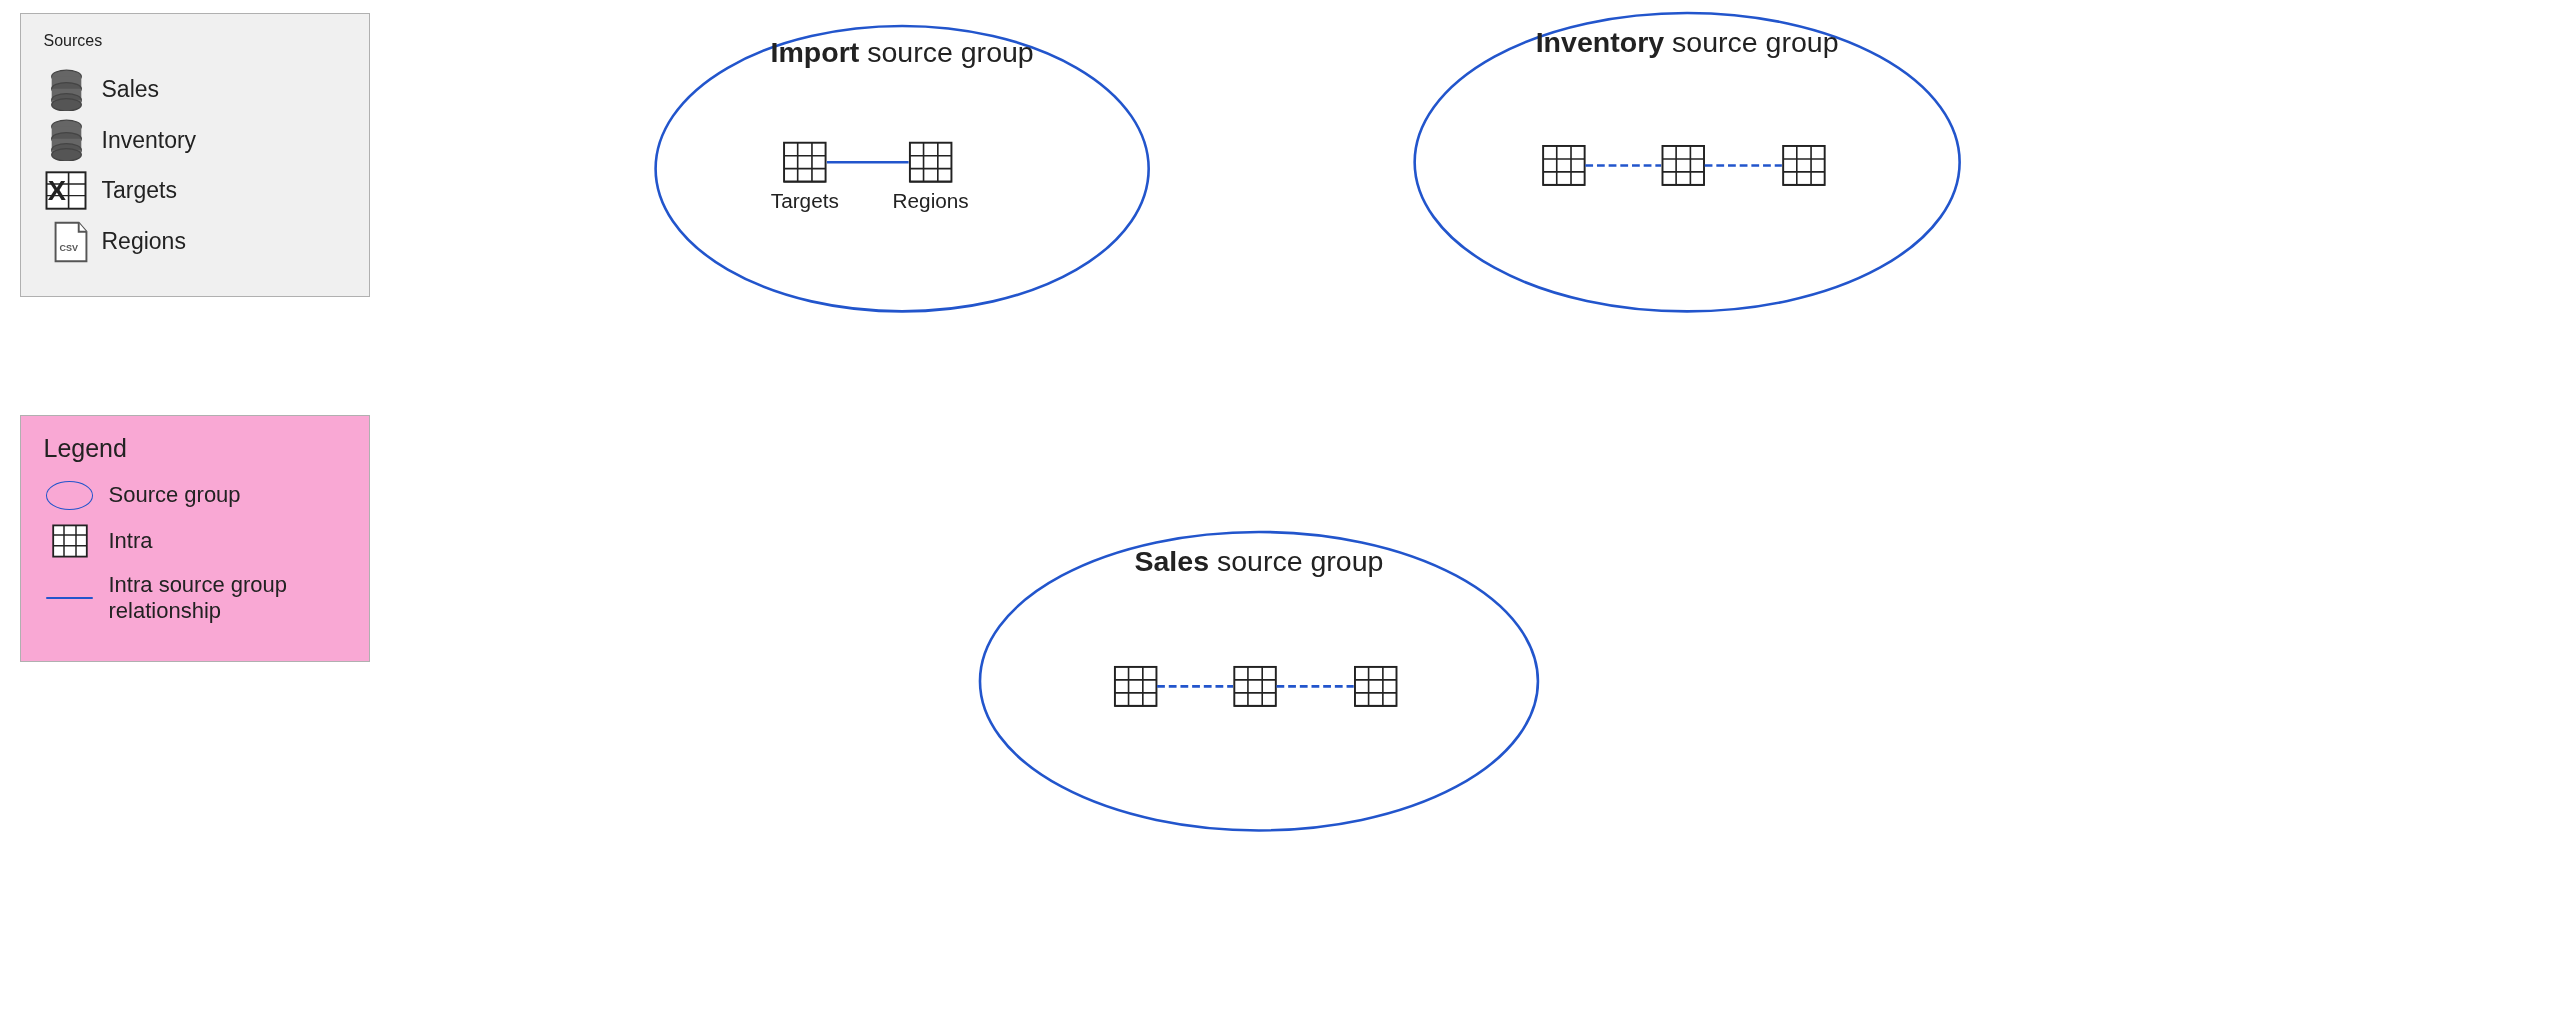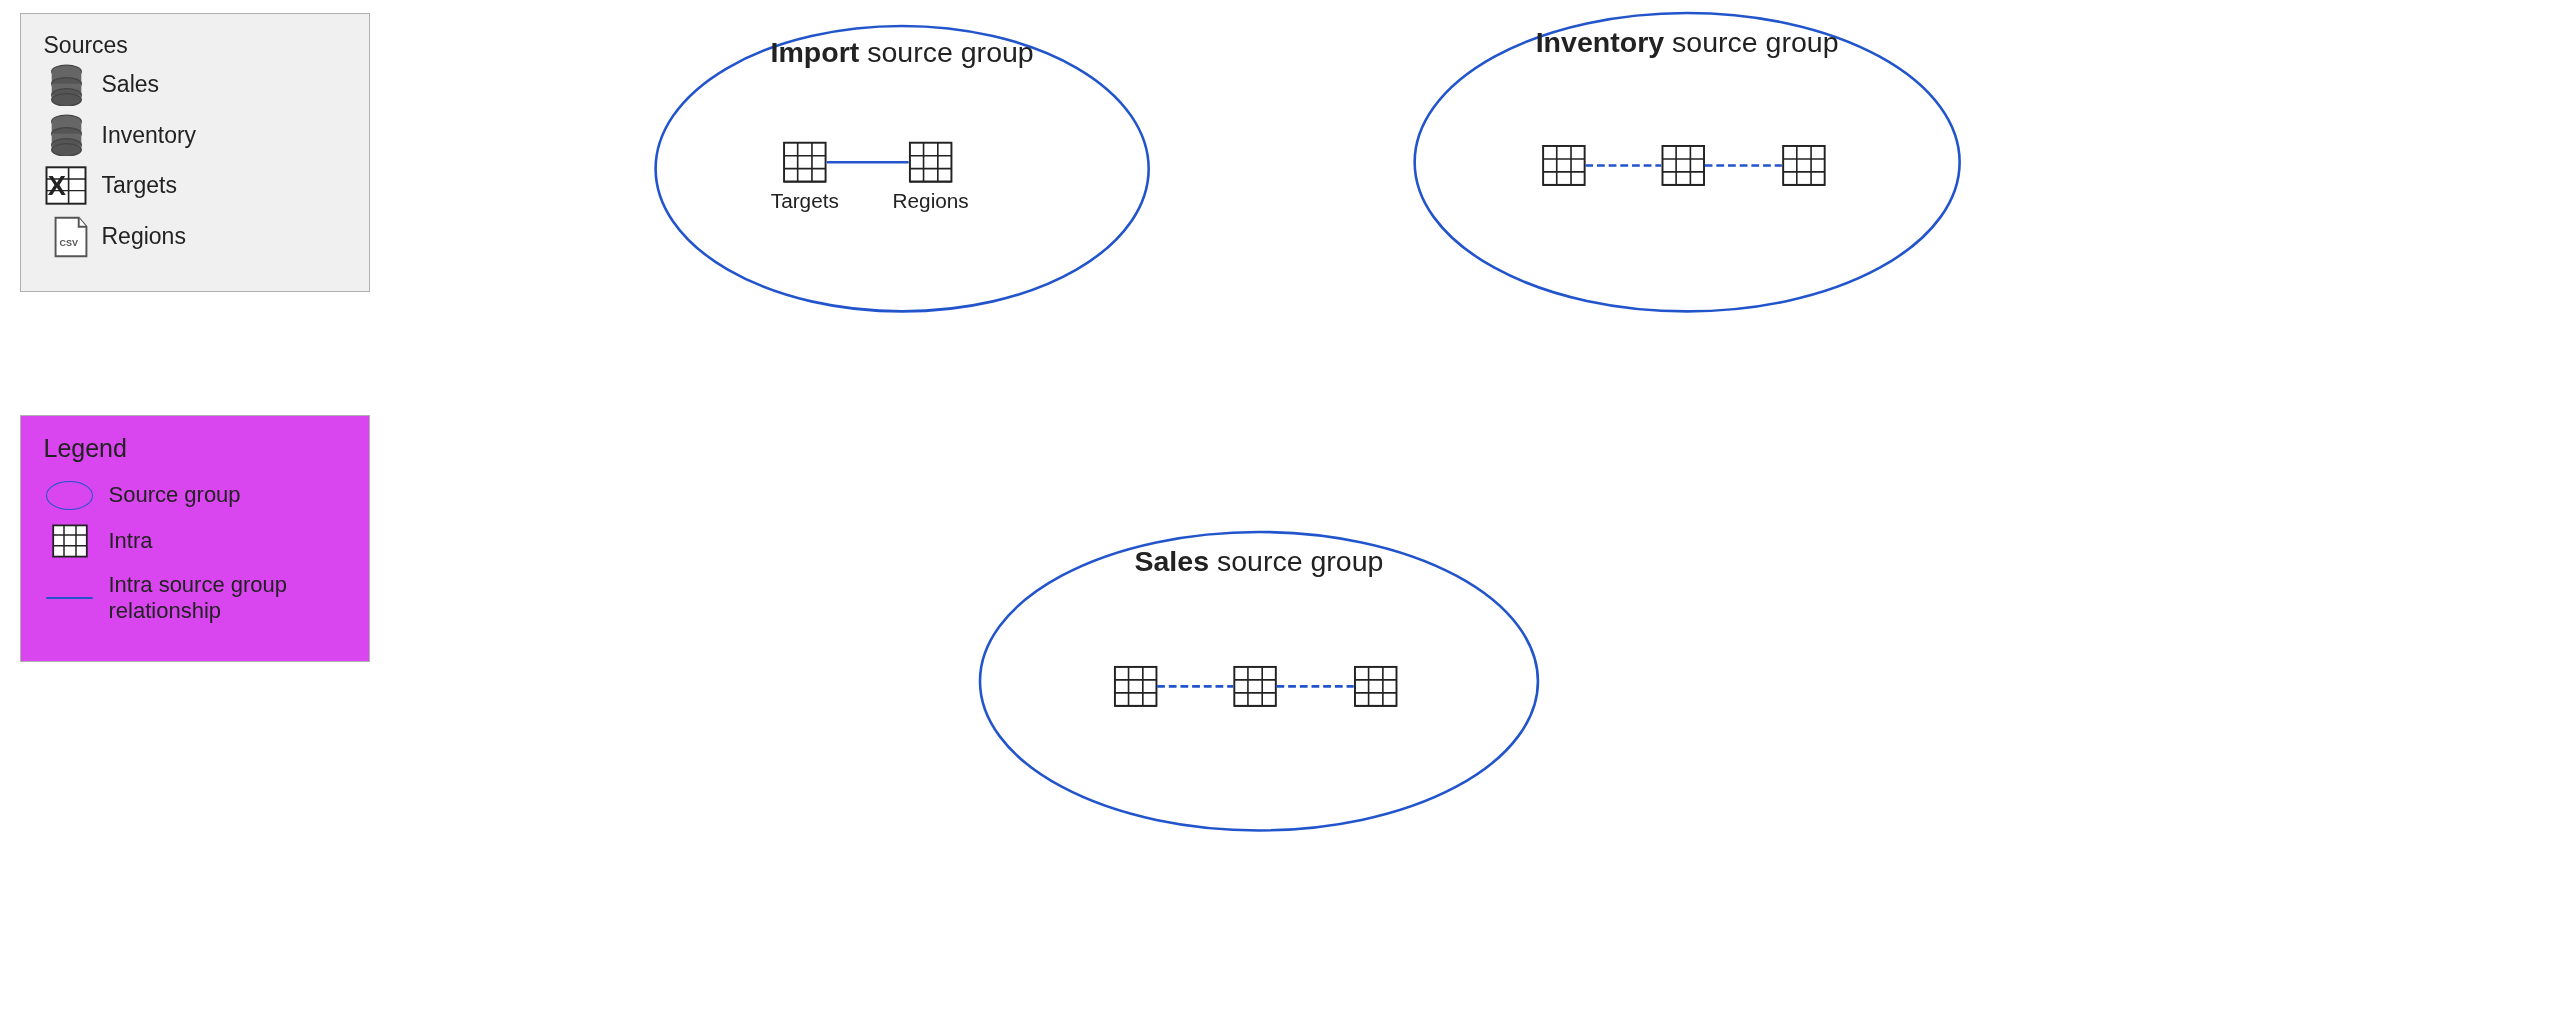--- a/index.html
+++ b/index.html
@@ -16,24 +16,24 @@
     .sources-box {
       position: absolute;
       left: 19.5px;
       top: 13px;
       width: 350px;
       background: #f0f0f0;
       border: 1px solid #b0b0b0;
       padding: 18px 23px 23px 23px;
     }
     .sources-title {
-      font-size: 23px;
+      font-size: 16px;
       font-weight: 400;
       color: #222;
-      margin-bottom: 6px;
+      margin-bottom: 20px;
     }
     .source-item {
       display: flex;
       align-items: center;
       margin-bottom: 11.7px;
       font-size: 23px;
       color: #222;
     }
     .source-item .icon {
       width: 45px;
@@ -50,21 +50,21 @@
       width: 35px;
       height: 42px;
     }
 
     
     .legend-box {
       position: absolute;
       left: 19.5px;
       top: 415px;
       width: 350px;
-      background: #d946ef;
+      background: #f9a8d4;
       border: 1px solid #b0b0b0;
       padding: 18px 23px 23px 23px;
     }
     .legend-title {
       font-size: 25px;
       font-weight: 400;
       color: #222;
       margin-bottom: 18px;
     }
     .legend-item {

